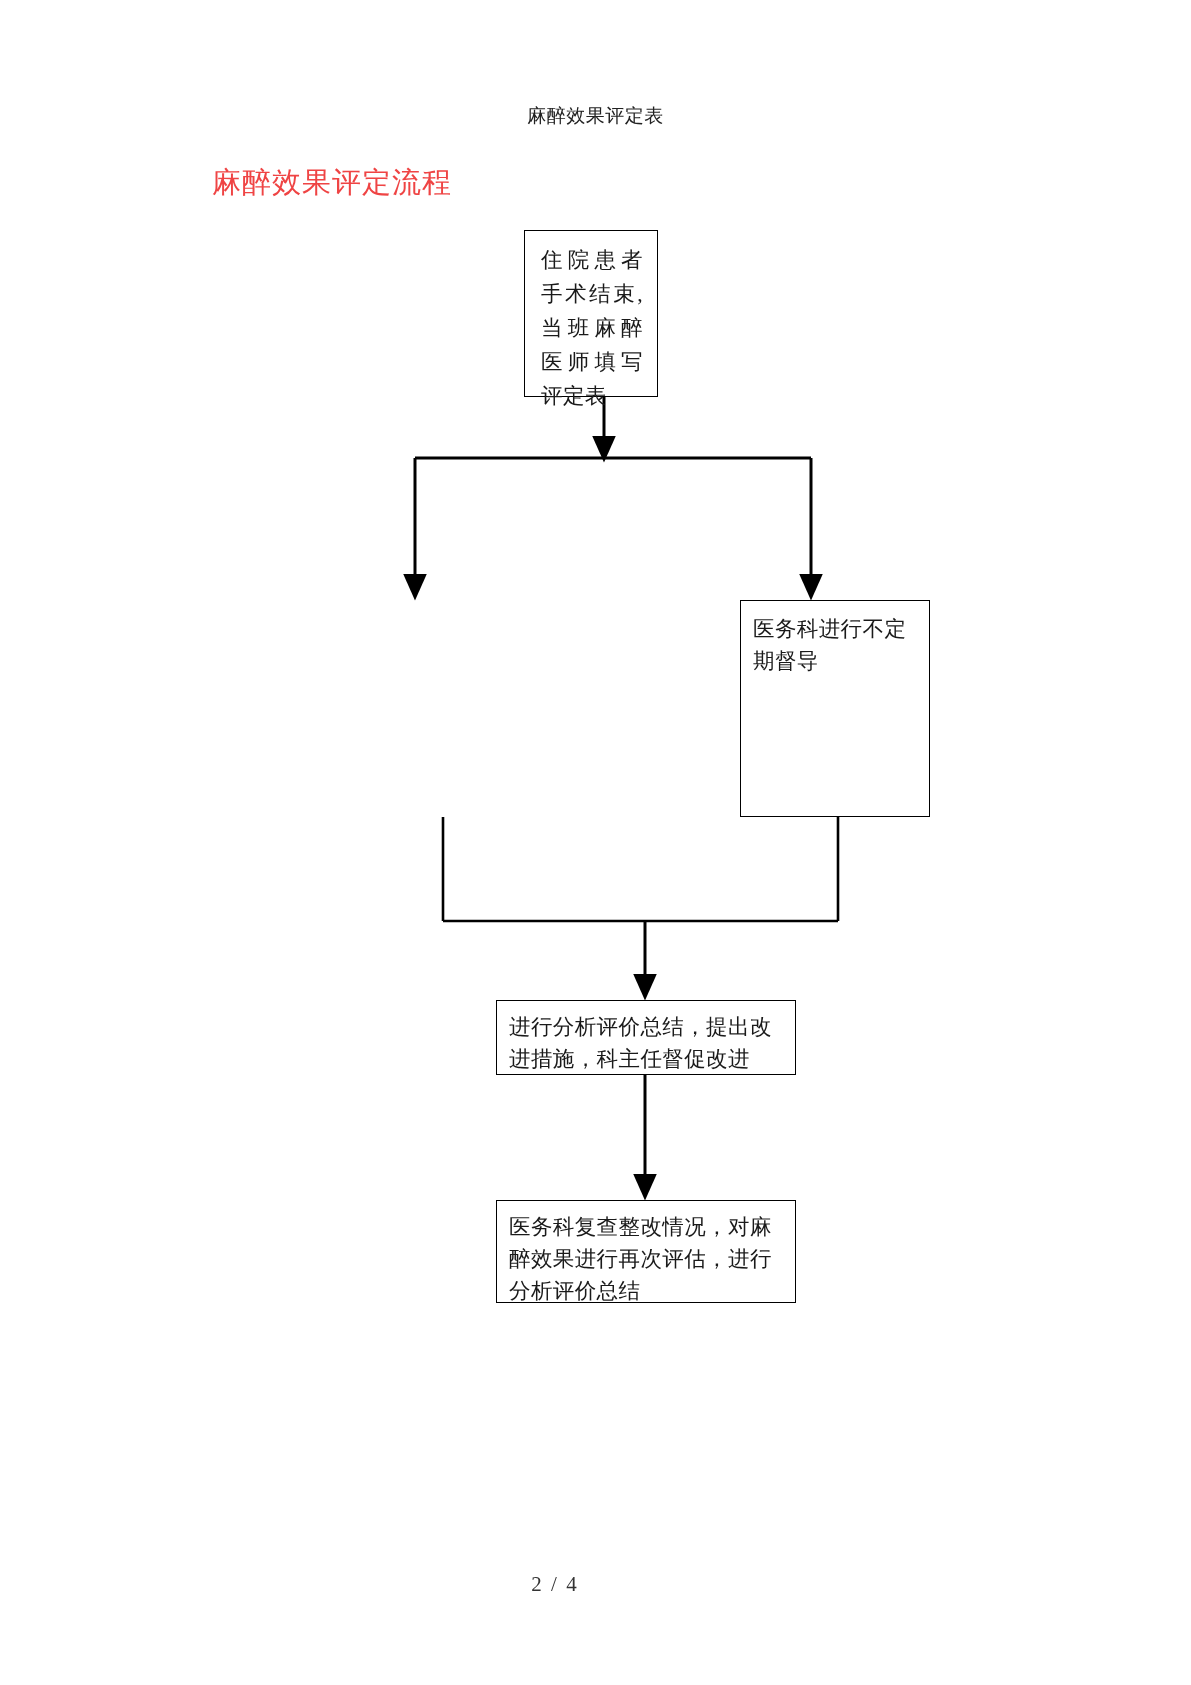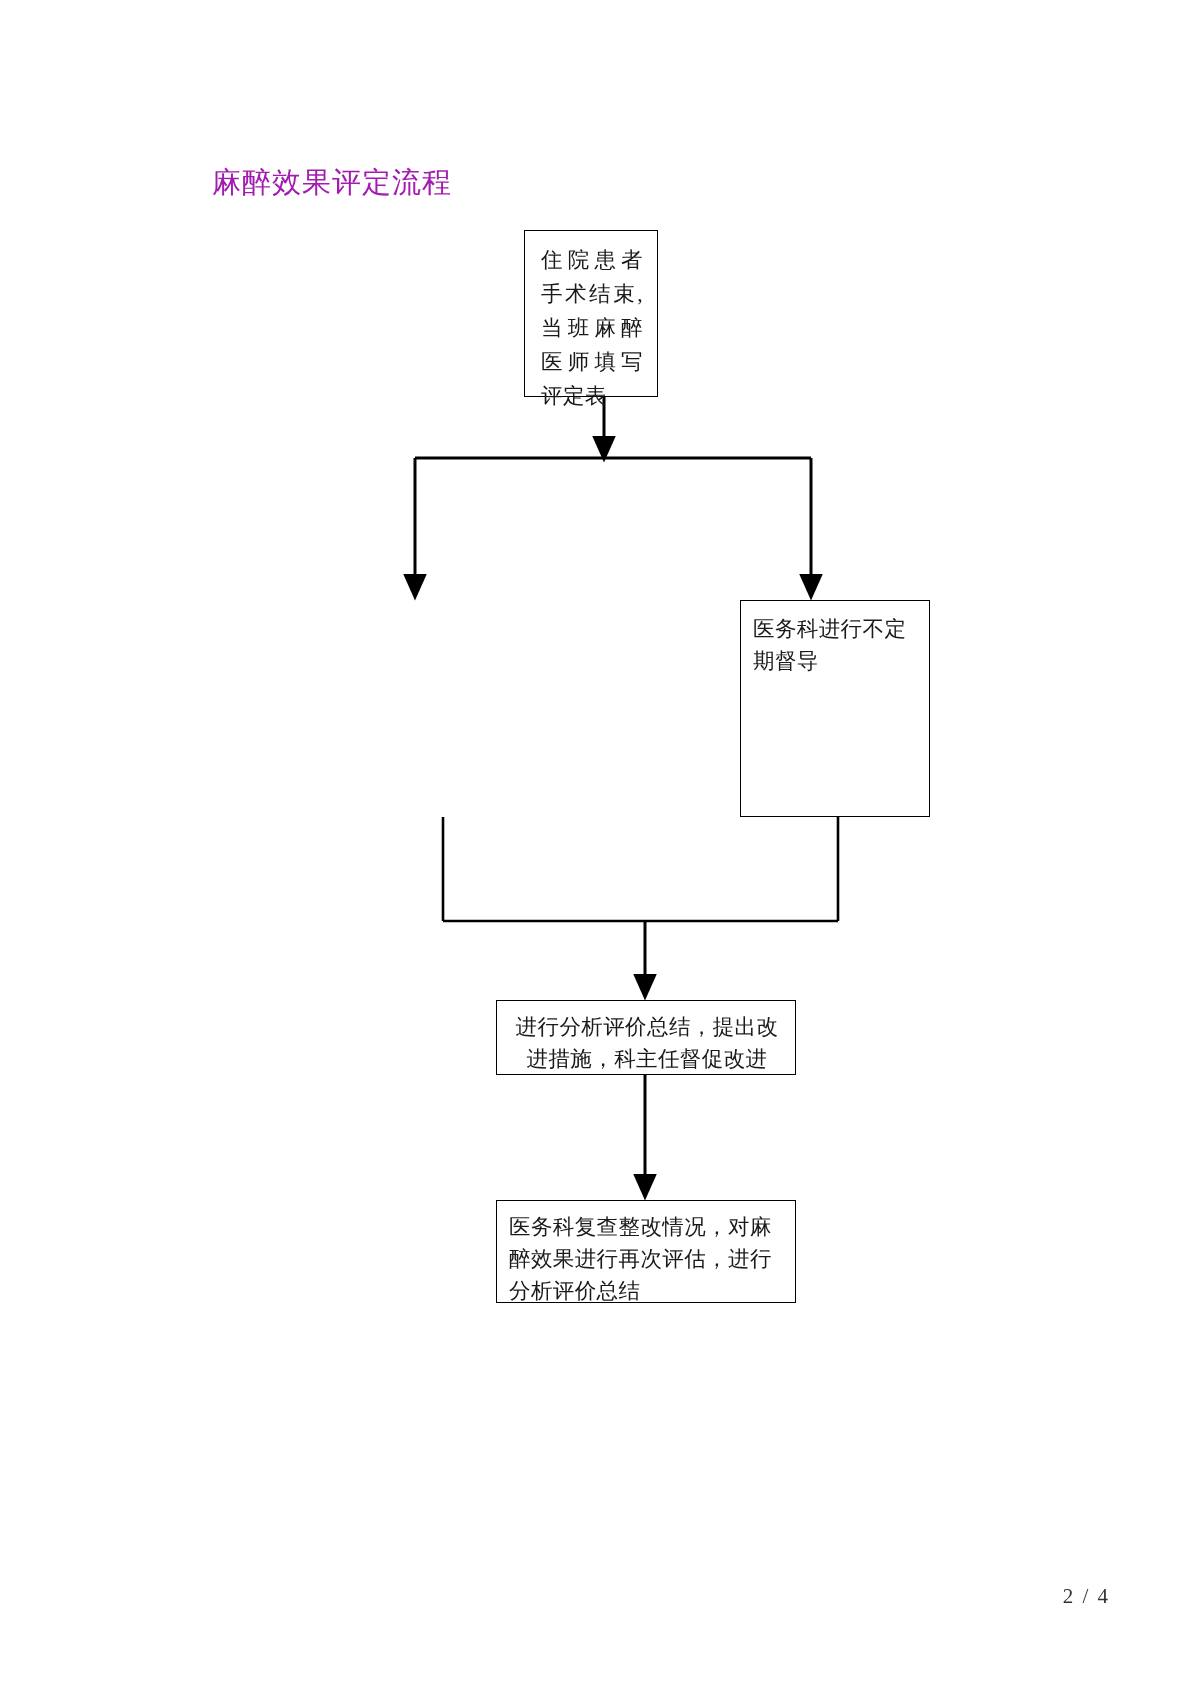--- a/index.html
+++ b/index.html
@@ -35,21 +35,21 @@
     letter-spacing: 0.5px;
   }
 
   
   .doc-title {
     position: absolute;
     top: 163px;
     left: 212px;
     font-size: 29px;
     line-height: 38px;
-    color: #a21caf;
+    color: #ef4444;
     letter-spacing: 1px;
     white-space: nowrap;
   }
 
   
   .flow {
     position: absolute;
     top: 0;
     left: 0;
     width: 1191px;
@@ -99,21 +99,20 @@
     padding: 12px 10px 0 12px;
     line-height: 32px;
   }
 
   #node-analyze {
     left: 496px;  top: 1000px;  width: 300px;  height: 75px;
   }
   #node-analyze .txt {
     padding: 10px 10px 0 12px;
     line-height: 32px;
-    text-align: center;
   }
 
   #node-review {
     left: 496px;  top: 1200px;  width: 300px;  height: 103px;
   }
   #node-review .txt {
     padding: 10px 10px 0 12px;
     line-height: 32px;
   }
 
@@ -126,33 +125,33 @@
     height: 1685px;
     pointer-events: none;
   }
 
   
   .doc-footer {
     position: absolute;
     top: 1571px;
     left: 0;
     width: 1110px;
-    text-align: right;
+    text-align: center;
     font-size: 21px;
     line-height: 26px;
     color: #333333;
     letter-spacing: 2px;
-    margin-top: 12px;
   }
 </style>
 </head>
 <body>
 
 <div class="page">
 
+  <div class="doc-header">麻醉效果评定表</div>
 
   <div class="doc-title">麻醉效果评定流程</div>
 
   <div class="flow">
 
     <svg class="connectors" viewBox="0 0 1191 1685" width="1191" height="1685">
       <defs>
         <marker id="arrowhead" markerWidth="9" markerHeight="9" refX="7.5" refY="4" orient="auto" markerUnits="strokeWidth">
           <path d="M0,0 L9,4 L0,8 z" fill="#000000"></path>
         </marker>

